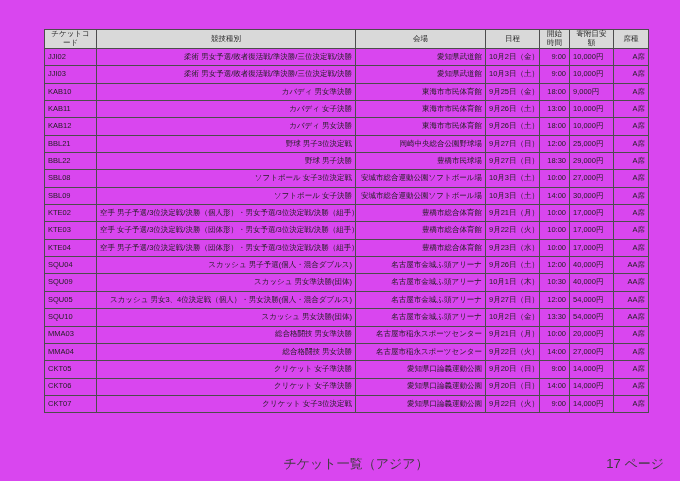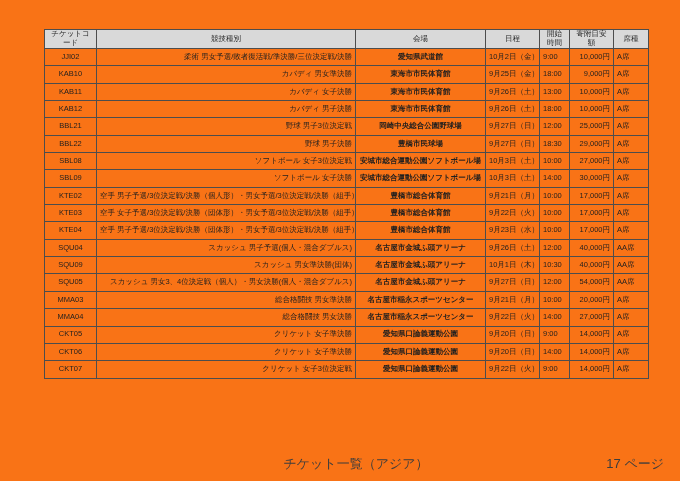--- a/index.html
+++ b/index.html
@@ -3,21 +3,21 @@
 <meta charset="utf-8">
 <style>
   html,body{margin:0;padding:0;}
   body{
     width:680px;height:481px;
     background:#ffffff;
     font-family:"Liberation Sans","DejaVu Sans",sans-serif;
     color:#1f1f1f;
     overflow:hidden;
   }
-  .page{position:relative;width:680px;height:481px;background:#f97316;}
+  .page{position:relative;width:680px;height:481px;background:#d946ef;}
   table.ticket-table{
     position:absolute;left:44px;top:29px;
     width:604px;
     border-collapse:collapse;
     table-layout:fixed;
     border:1.5px solid #4d4d4d;
   }
   .ticket-table th,.ticket-table td{
     border:1px solid #4d4d4d;
     font-size:7.5px;
@@ -30,27 +30,27 @@
   .ticket-table th{
     background:#d9d9d9;
     font-weight:normal;
     text-align:center;
     height:18px;
     white-space:pre-line;
     vertical-align:middle;
   }
   .ticket-table td{height:16.35px;vertical-align:middle;}
   
-  .c0{text-align:center;}
+  .c0{}
   .c1{text-align:right;}
-  .c2{text-align:center;font-weight:bold;}
+  .c2{text-align:right;}
   .c3{text-align:center;}
-  .c4{text-align:left;padding:0 1px;}
-  .c5{text-align:right;padding-right:5px;}
-  .c6{text-align:left;}
+  .c4{text-align:right;padding:0 1px;}
+  .c5{padding-right:5px;}
+  .c6{text-align:right;}
   .footer{
     position:absolute;left:16px;top:455px;width:680px;height:14px;
     font-size:13px;color:#3d3d3d;
   }
   .footer-title{
     position:absolute;left:0;right:0;text-align:center;
   }
   .footer-page{
     position:absolute;right:32px;top:0;
   }
@@ -86,40 +86,49 @@
         <tr>
           <td class="c0">JJI02</td>
           <td class="c1">柔術 男女予選/敗者復活戦/準決勝/三位決定戦/決勝</td>
           <td class="c2">愛知県武道館</td>
           <td class="c3">10月2日（金）</td>
           <td class="c4">9:00</td>
           <td class="c5">10,000円</td>
           <td class="c6">A席</td>
         </tr>
         <tr>
+          <td class="c0">JJI03</td>
+          <td class="c1">柔術 男女予選/敗者復活戦/準決勝/三位決定戦/決勝</td>
+          <td class="c2">愛知県武道館</td>
+          <td class="c3">10月3日（土）</td>
+          <td class="c4">9:00</td>
+          <td class="c5">10,000円</td>
+          <td class="c6">A席</td>
+        </tr>
+        <tr>
           <td class="c0">KAB10</td>
           <td class="c1">カバディ 男女準決勝</td>
           <td class="c2">東海市市民体育館</td>
           <td class="c3">9月25日（金）</td>
           <td class="c4">18:00</td>
           <td class="c5">9,000円</td>
           <td class="c6">A席</td>
         </tr>
         <tr>
           <td class="c0">KAB11</td>
           <td class="c1">カバディ 女子決勝</td>
           <td class="c2">東海市市民体育館</td>
           <td class="c3">9月26日（土）</td>
           <td class="c4">13:00</td>
           <td class="c5">10,000円</td>
           <td class="c6">A席</td>
         </tr>
         <tr>
           <td class="c0">KAB12</td>
-          <td class="c1">カバディ 男子決勝</td>
+          <td class="c1">カバディ 男女決勝</td>
           <td class="c2">東海市市民体育館</td>
           <td class="c3">9月26日（土）</td>
           <td class="c4">18:00</td>
           <td class="c5">10,000円</td>
           <td class="c6">A席</td>
         </tr>
         <tr>
           <td class="c0">BBL21</td>
           <td class="c1">野球 男子3位決定戦</td>
           <td class="c2">岡崎中央総合公園野球場</td>
@@ -203,20 +212,29 @@
         <tr>
           <td class="c0">SQU05</td>
           <td class="c1">スカッシュ 男女3、4位決定戦（個人）・男女決勝(個人・混合ダブルス)</td>
           <td class="c2">名古屋市金城ふ頭アリーナ</td>
           <td class="c3">9月27日（日）</td>
           <td class="c4">12:00</td>
           <td class="c5">54,000円</td>
           <td class="c6">AA席</td>
         </tr>
         <tr>
+          <td class="c0">SQU10</td>
+          <td class="c1">スカッシュ 男女決勝(団体)</td>
+          <td class="c2">名古屋市金城ふ頭アリーナ</td>
+          <td class="c3">10月2日（金）</td>
+          <td class="c4">13:30</td>
+          <td class="c5">54,000円</td>
+          <td class="c6">AA席</td>
+        </tr>
+        <tr>
           <td class="c0">MMA03</td>
           <td class="c1">総合格闘技 男女準決勝</td>
           <td class="c2">名古屋市稲永スポーツセンター</td>
           <td class="c3">9月21日（月）</td>
           <td class="c4">10:00</td>
           <td class="c5">20,000円</td>
           <td class="c6">A席</td>
         </tr>
         <tr>
           <td class="c0">MMA04</td>

